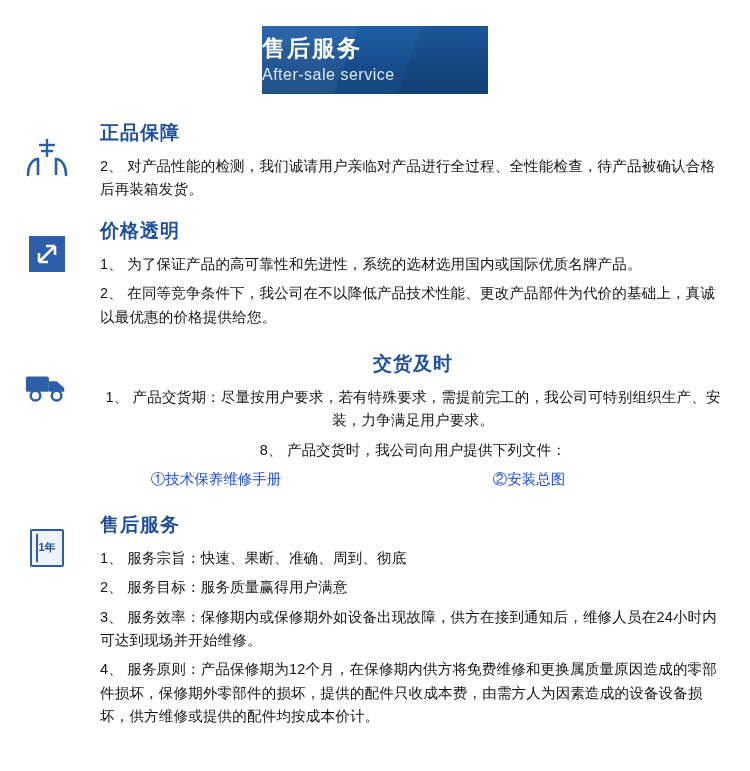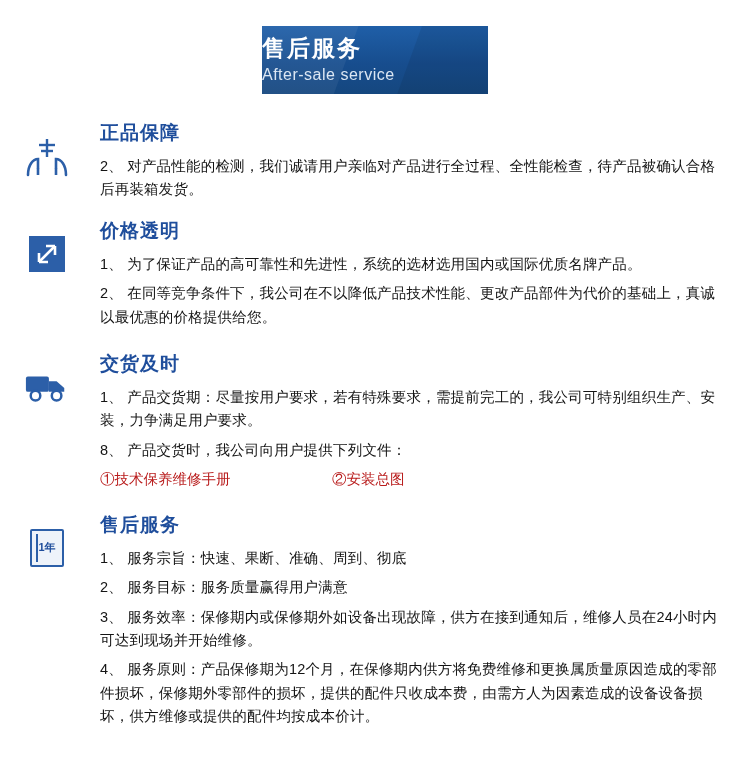--- a/index.html
+++ b/index.html
@@ -108,29 +108,29 @@
     font-size: 14.5px;
     line-height: 1.62;
     color: #141414;
     letter-spacing: 0.2px;
   }
   .sub-row {
     display: flex;
     margin: 0 0 6px 0;
     font-size: 14.5px;
     line-height: 1.62;
-    color: #b91c1c;
+    color: #1d4ed8;
   }
   .sub-row .c1 { width: 232px; flex: 0 0 232px; }
   .sub-row .c2 { flex: 1 1 auto; }
 
   
   #sec-1 { }
   #sec-2 { margin-bottom: 24px; }
-  #sec-3 { margin-bottom: 22px; }
+  #sec-3 { margin-bottom: 22px; text-align: center; }
   #sec-4 { margin-bottom: 0; }
 
   
   svg { display: block; }
   .yearbox {
     width: 34px;
     height: 38px;
     border: 2px solid #2c5fa8;
     border-radius: 2px;
     position: relative;

